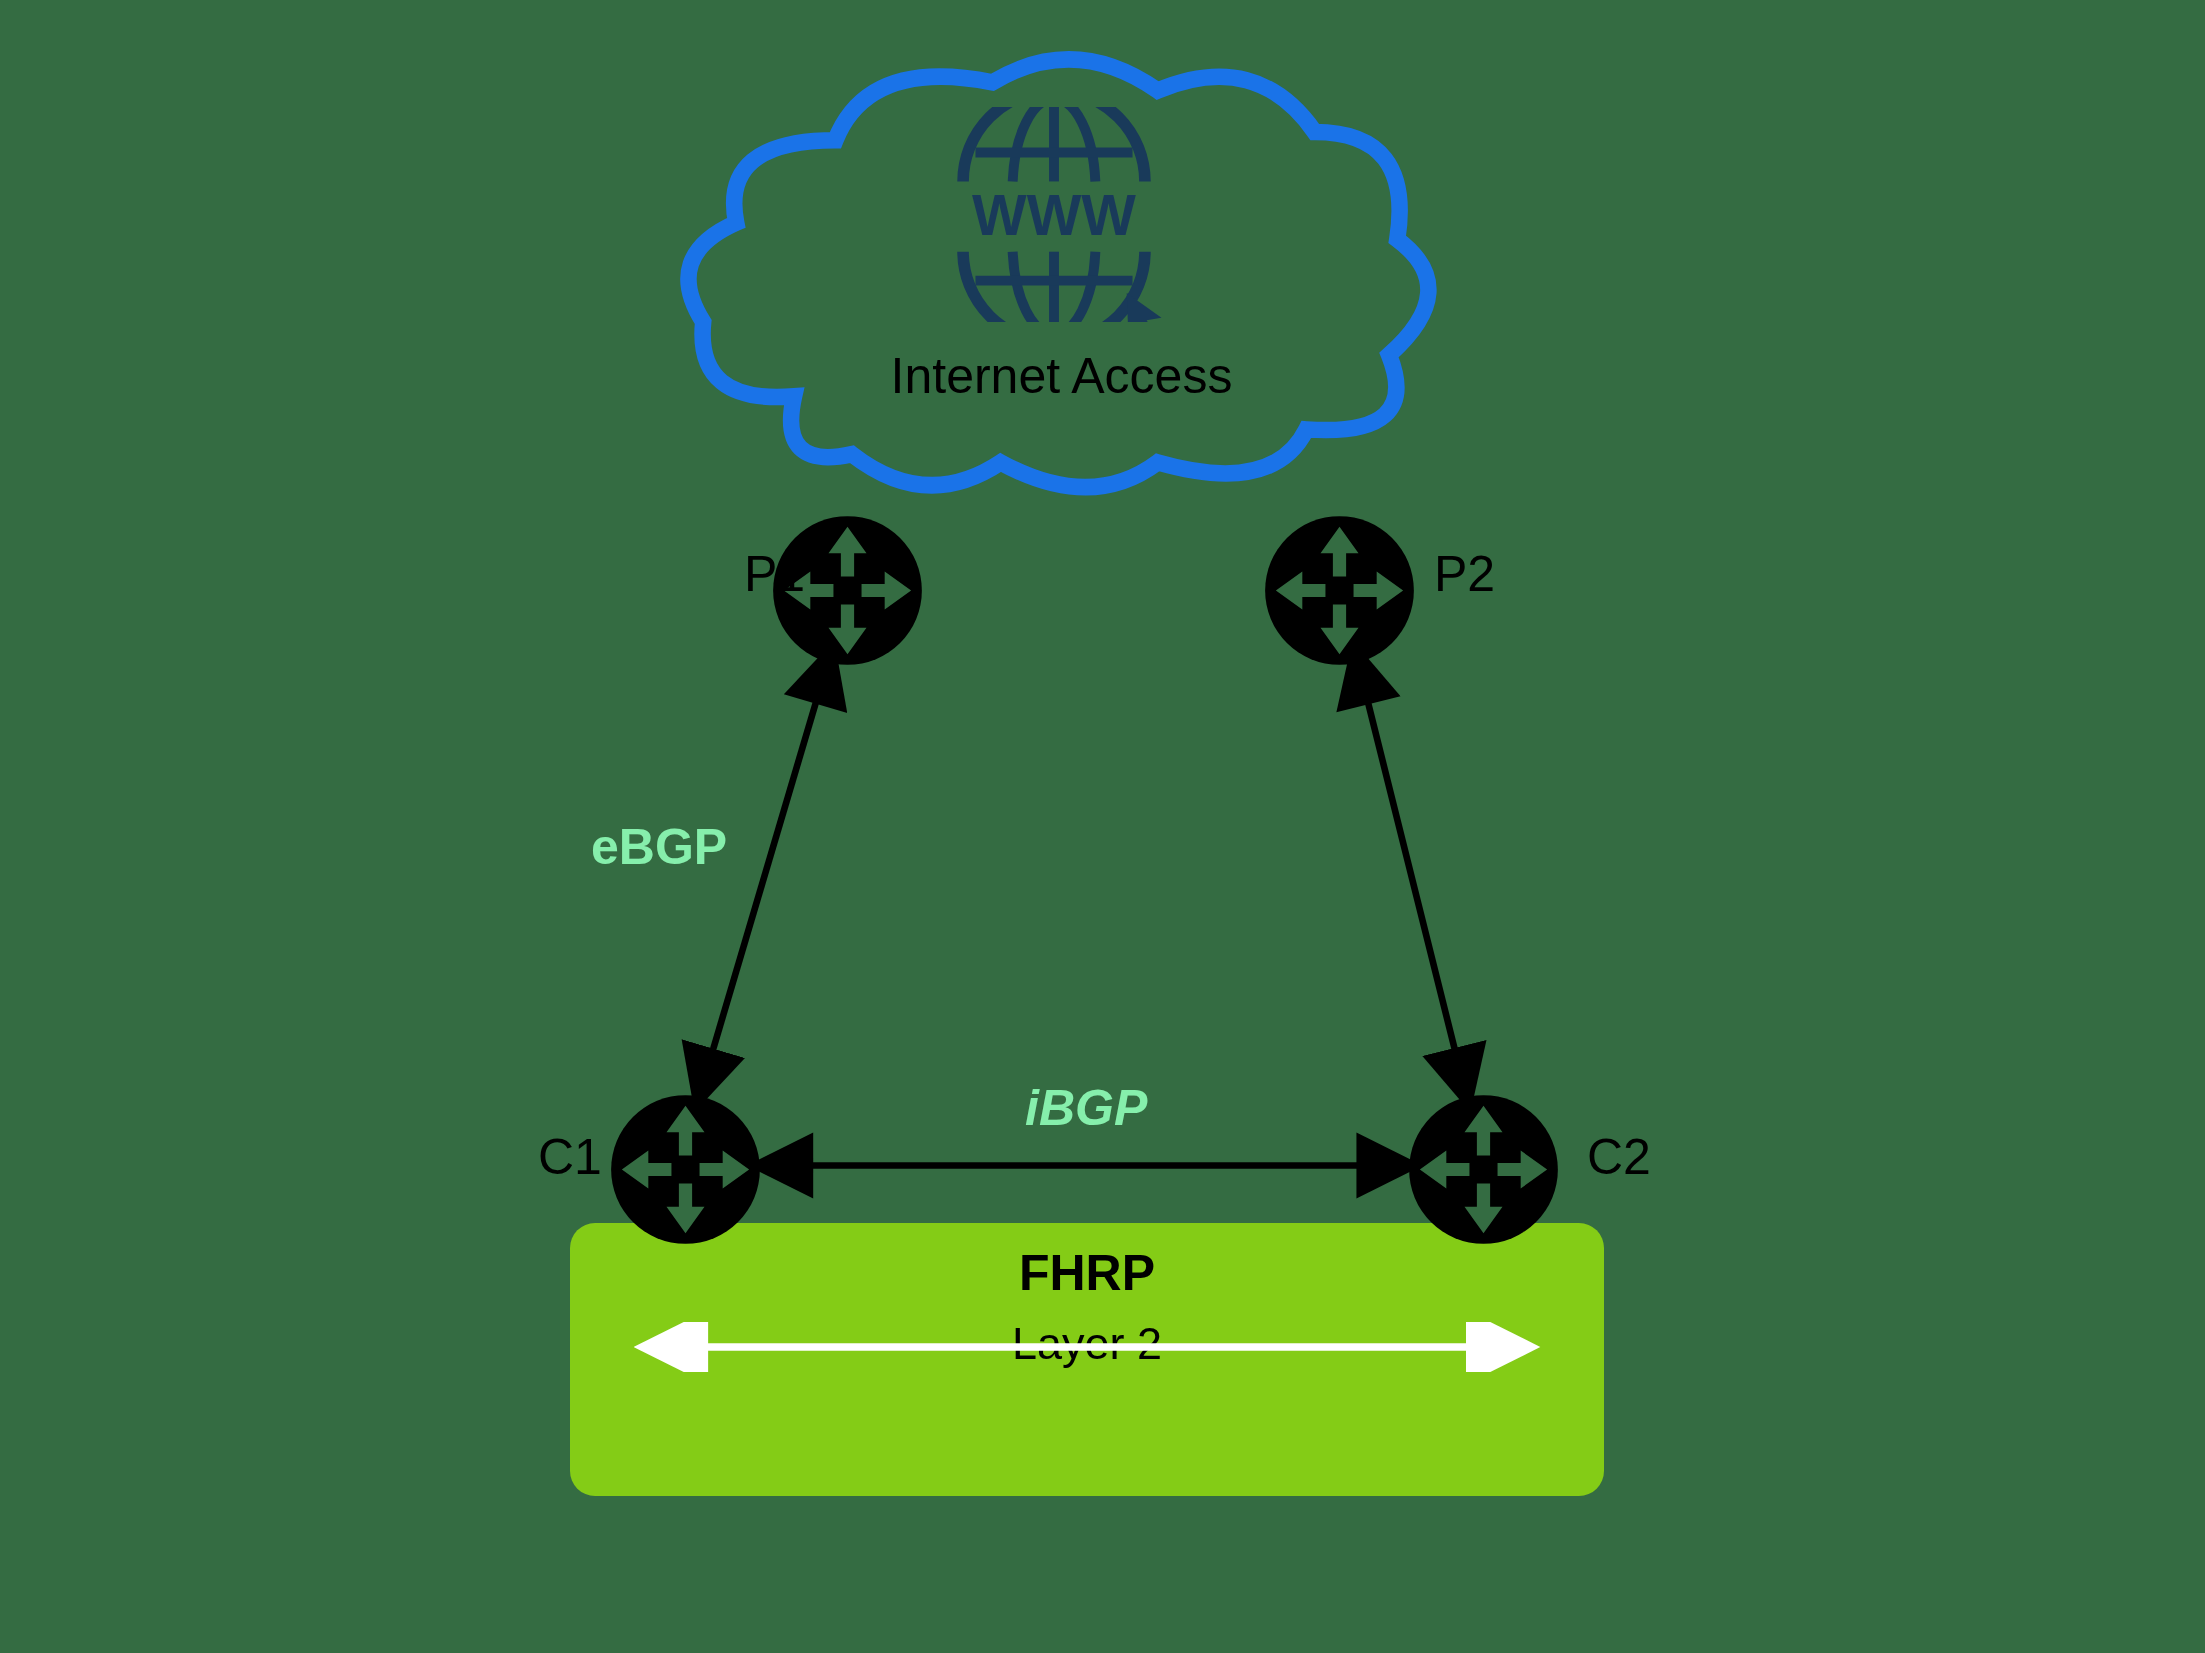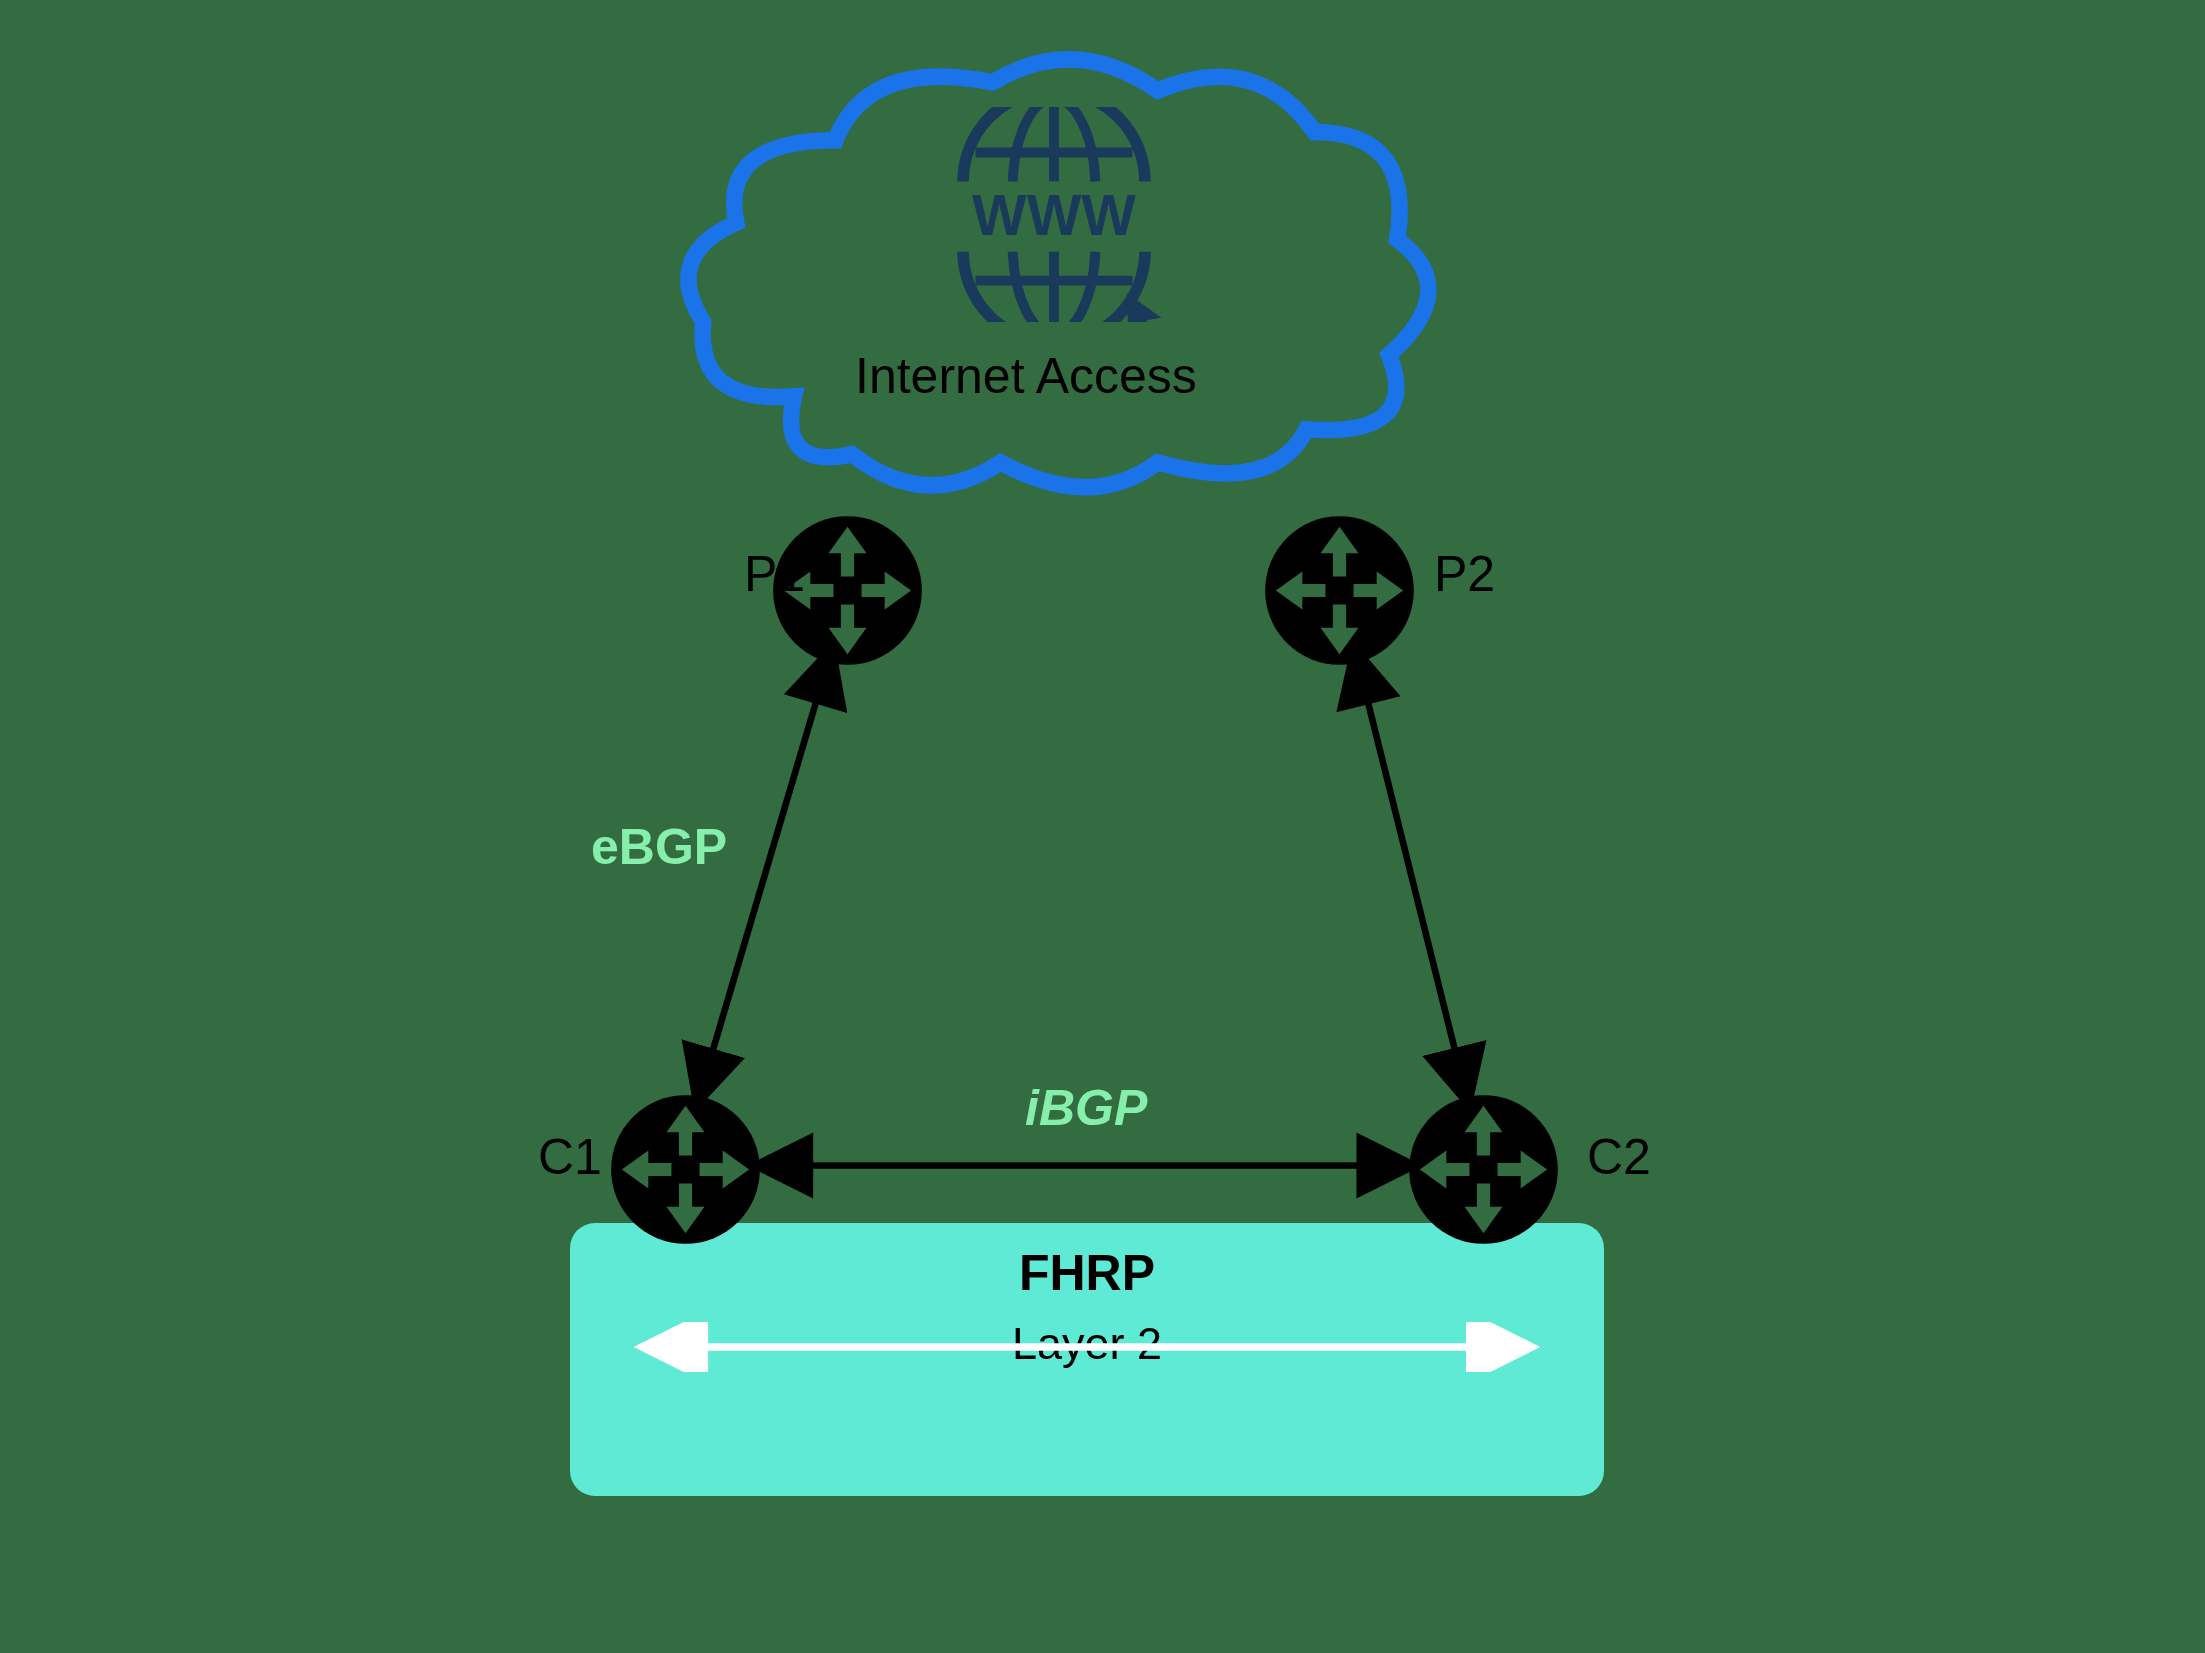--- a/index.html
+++ b/index.html
@@ -15,35 +15,36 @@
     position: absolute;
     left: 413px;
     top: 41px;
     width: 1323px;
     height: 1571px;
   }
   .cloud-label {
     position: absolute;
     font-size: 50px;
     color: #000;
+    text-align: center;
   }
   .router-label {
     position: absolute;
     font-size: 50px;
     color: #000;
   }
   .protocol-label {
     position: absolute;
     font-size: 50px;
     font-weight: bold;
     color: #86efac;
   }
   .fhrp-box {
     position: absolute;
-    background: #5eead4;
+    background: #84cc16;
     border-radius: 25px;
     text-align: center;
     color: #000;
   }
   .fhrp-title {
     font-size: 50px;
     font-weight: bold;
     color: #000;
     margin-top: 20.7px;
   }

